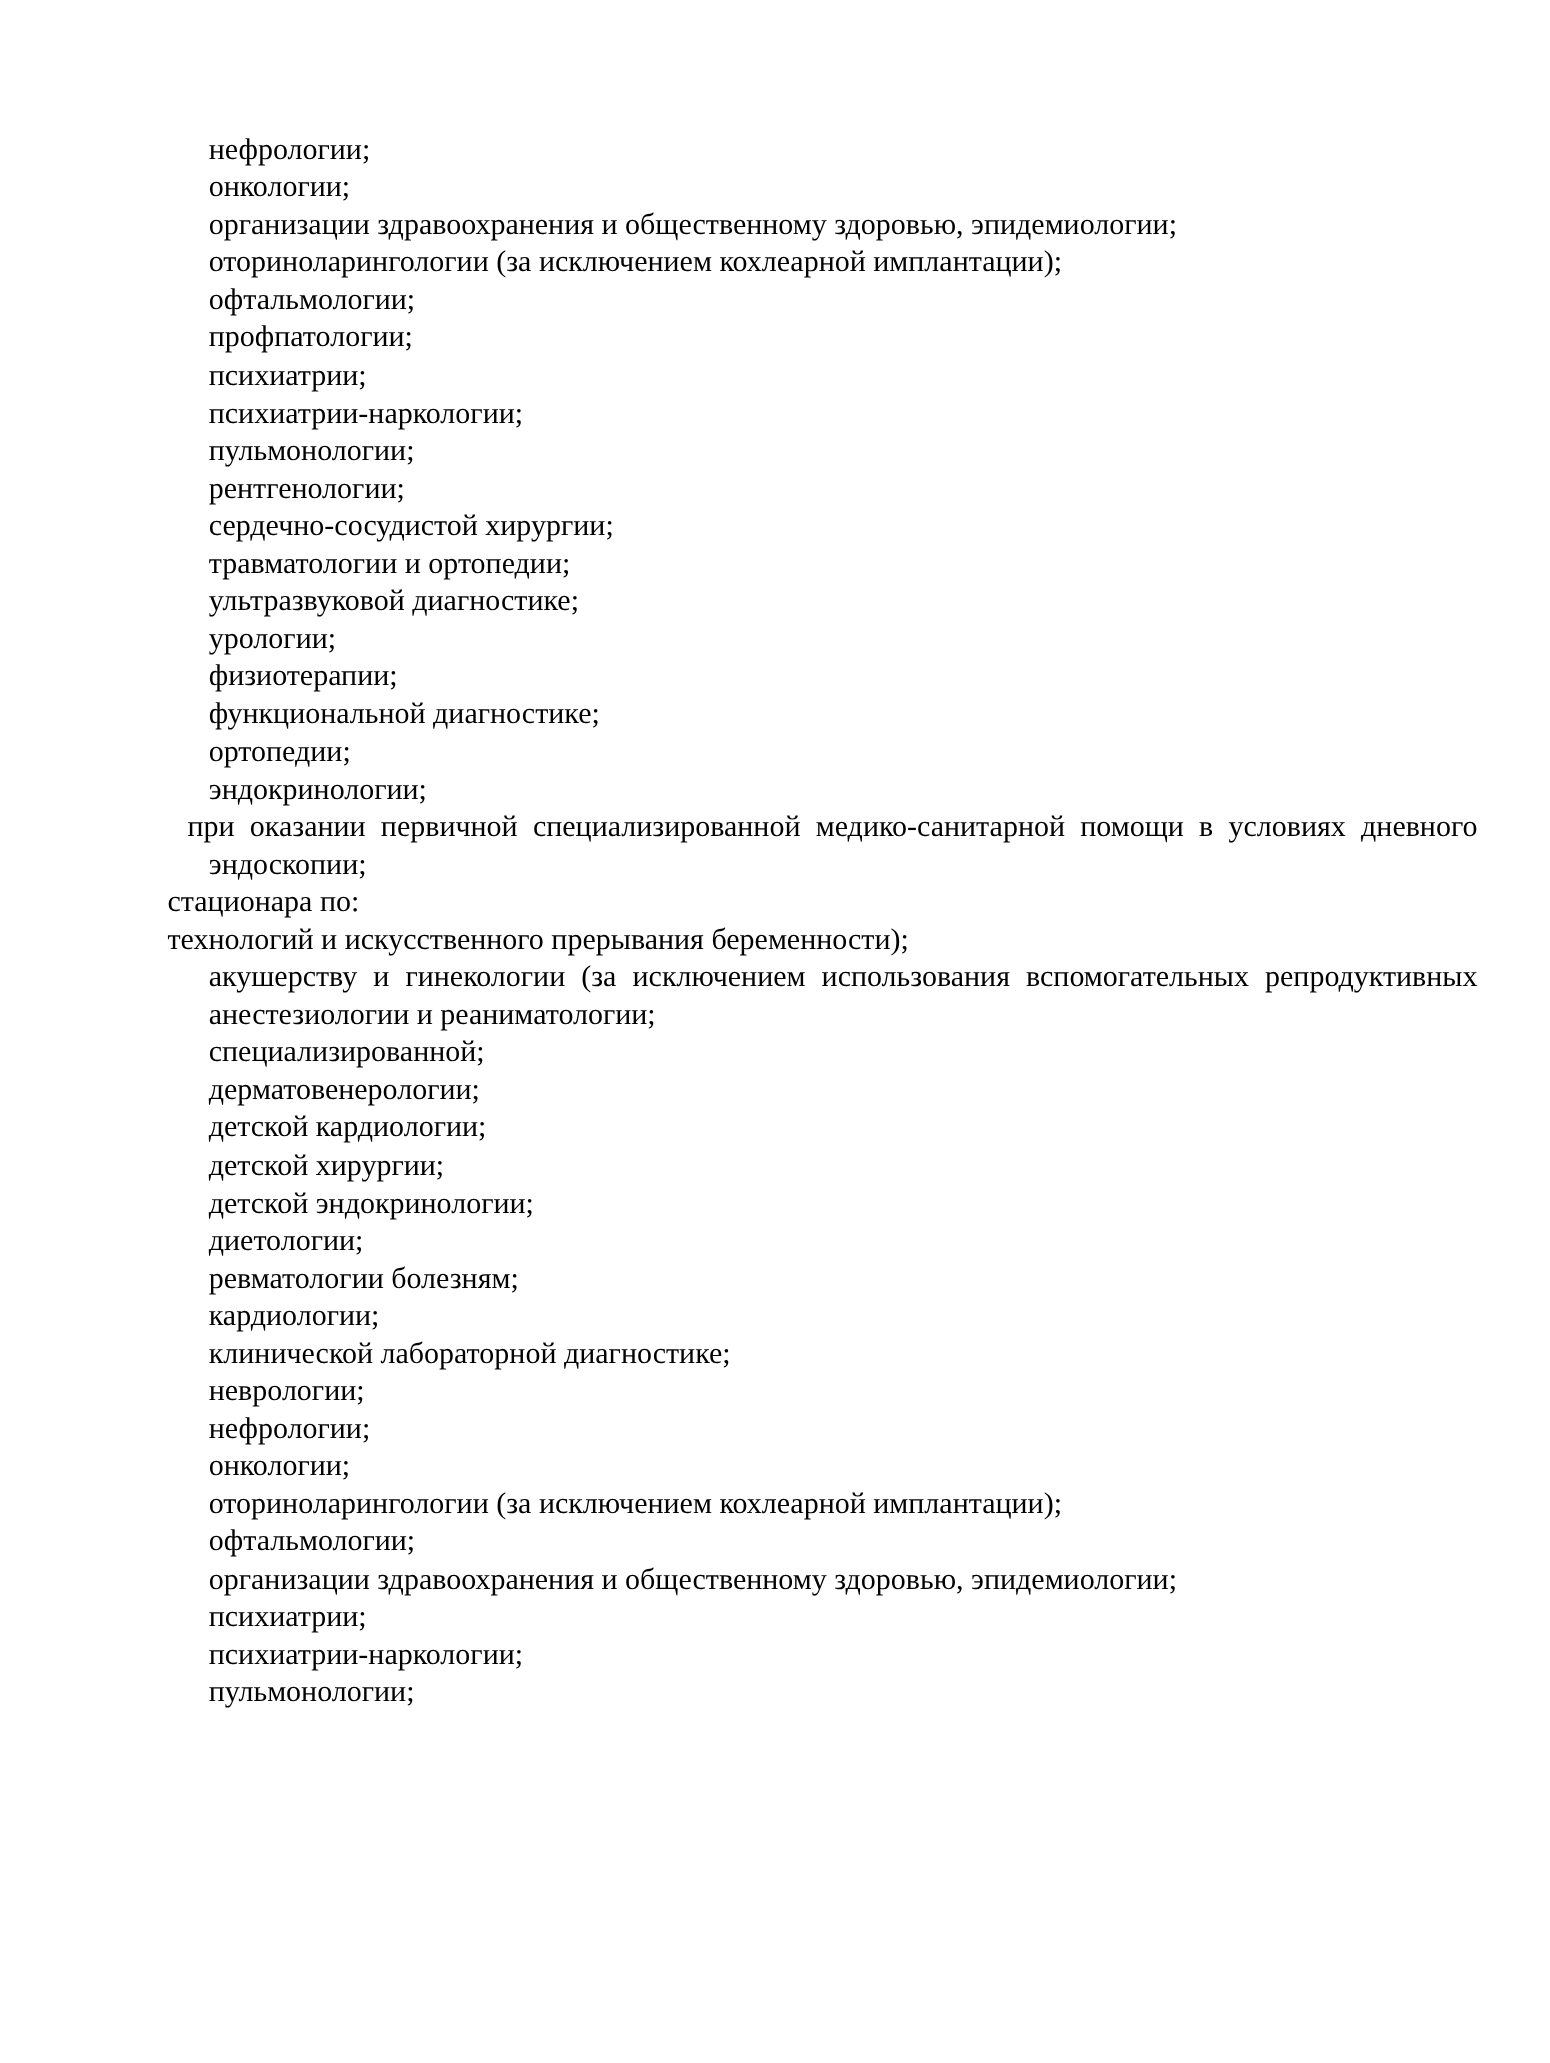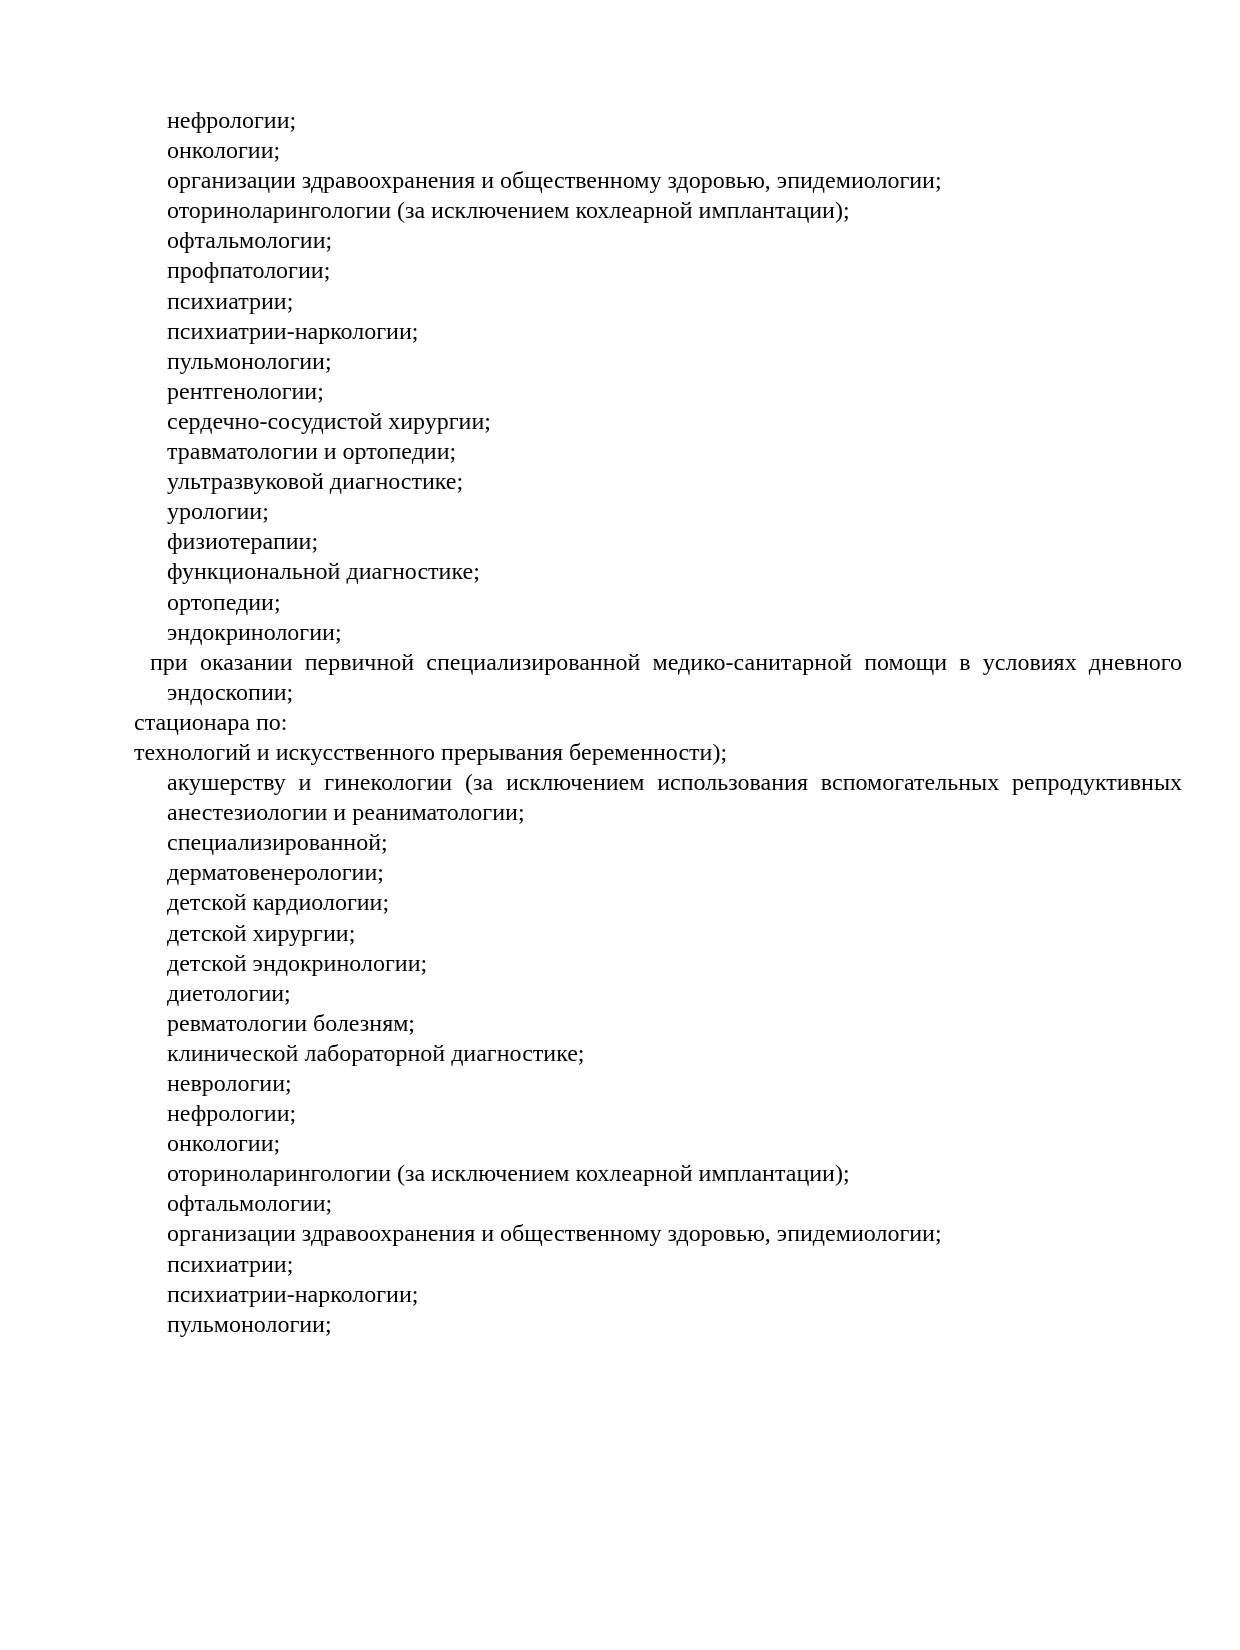--- a/index.html
+++ b/index.html
@@ -81,20 +81,21 @@
       <div class="line wrap">технологий и искусственного прерывания беременности);</div>
       <div class="line item-start">акушерству и гинекологии (за исключением использования вспомогательных репродуктивных</div>
       <div class="line item">анестезиологии и реаниматологии;</div>
       <div class="line item">специализированной;</div>
       <div class="line item">дерматовенерологии;</div>
       <div class="line item">детской кардиологии;</div>
       <div class="line item">детской хирургии;</div>
       <div class="line item">детской эндокринологии;</div>
       <div class="line item">диетологии;</div>
       <div class="line item">ревматологии болезням;</div>
+      <div class="line item">кардиологии;</div>
       <div class="line item">клинической лабораторной диагностике;</div>
       <div class="line item">неврологии;</div>
       <div class="line item">нефрологии;</div>
       <div class="line item">онкологии;</div>
       <div class="line item">оториноларингологии (за исключением кохлеарной имплантации);</div>
       <div class="line item">офтальмологии;</div>
       <div class="line item">организации здравоохранения и общественному здоровью, эпидемиологии;</div>
       <div class="line item">психиатрии;</div>
       <div class="line item">психиатрии-наркологии;</div>
       <div class="line item">пульмонологии;</div>

